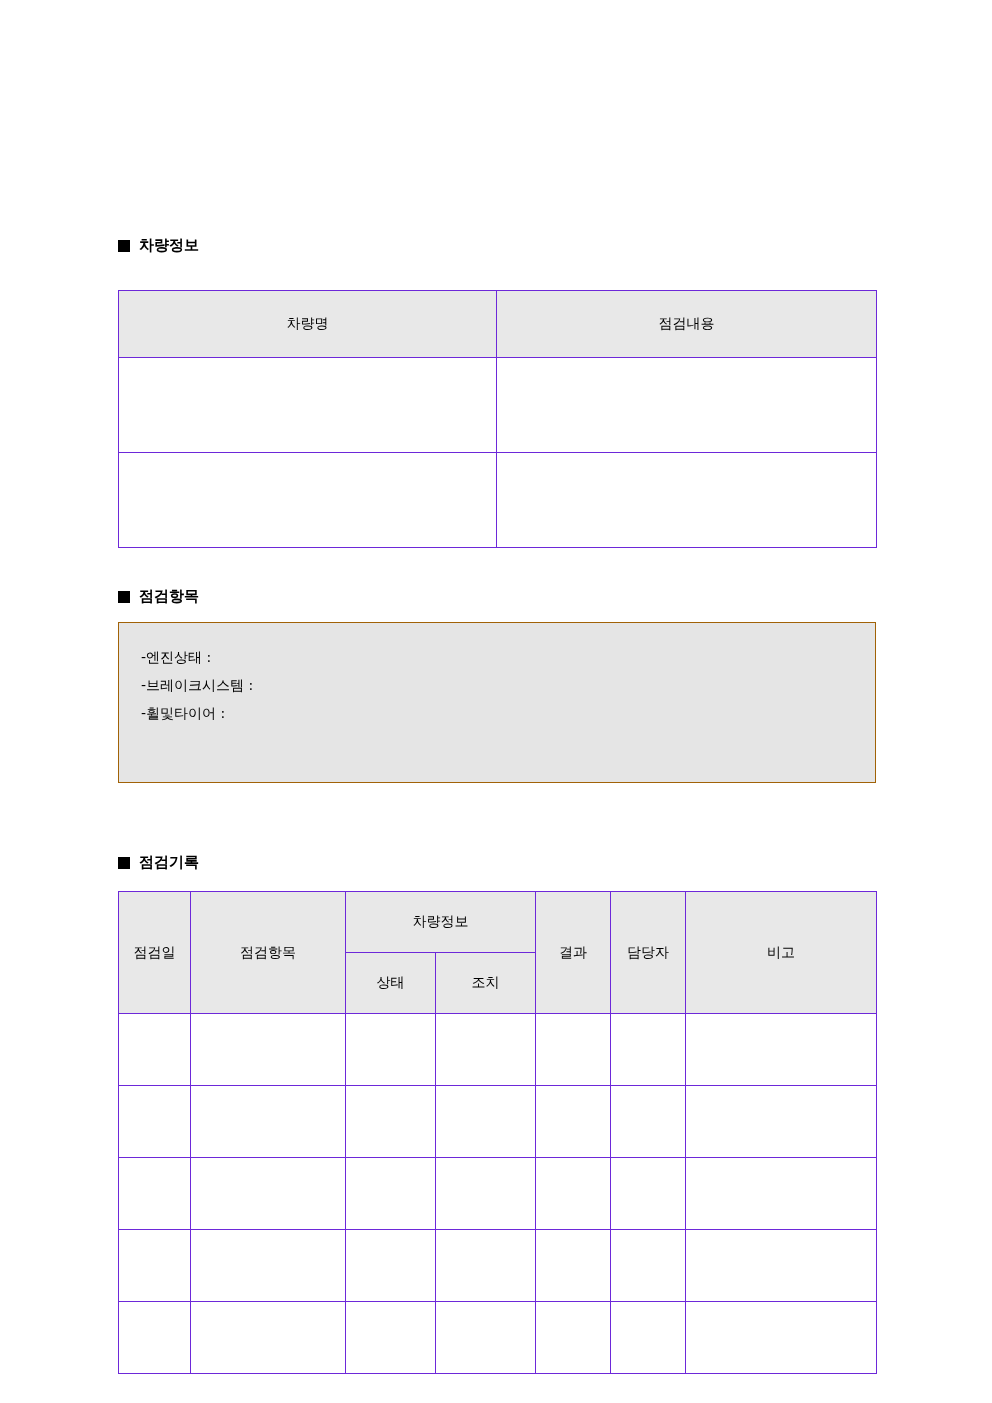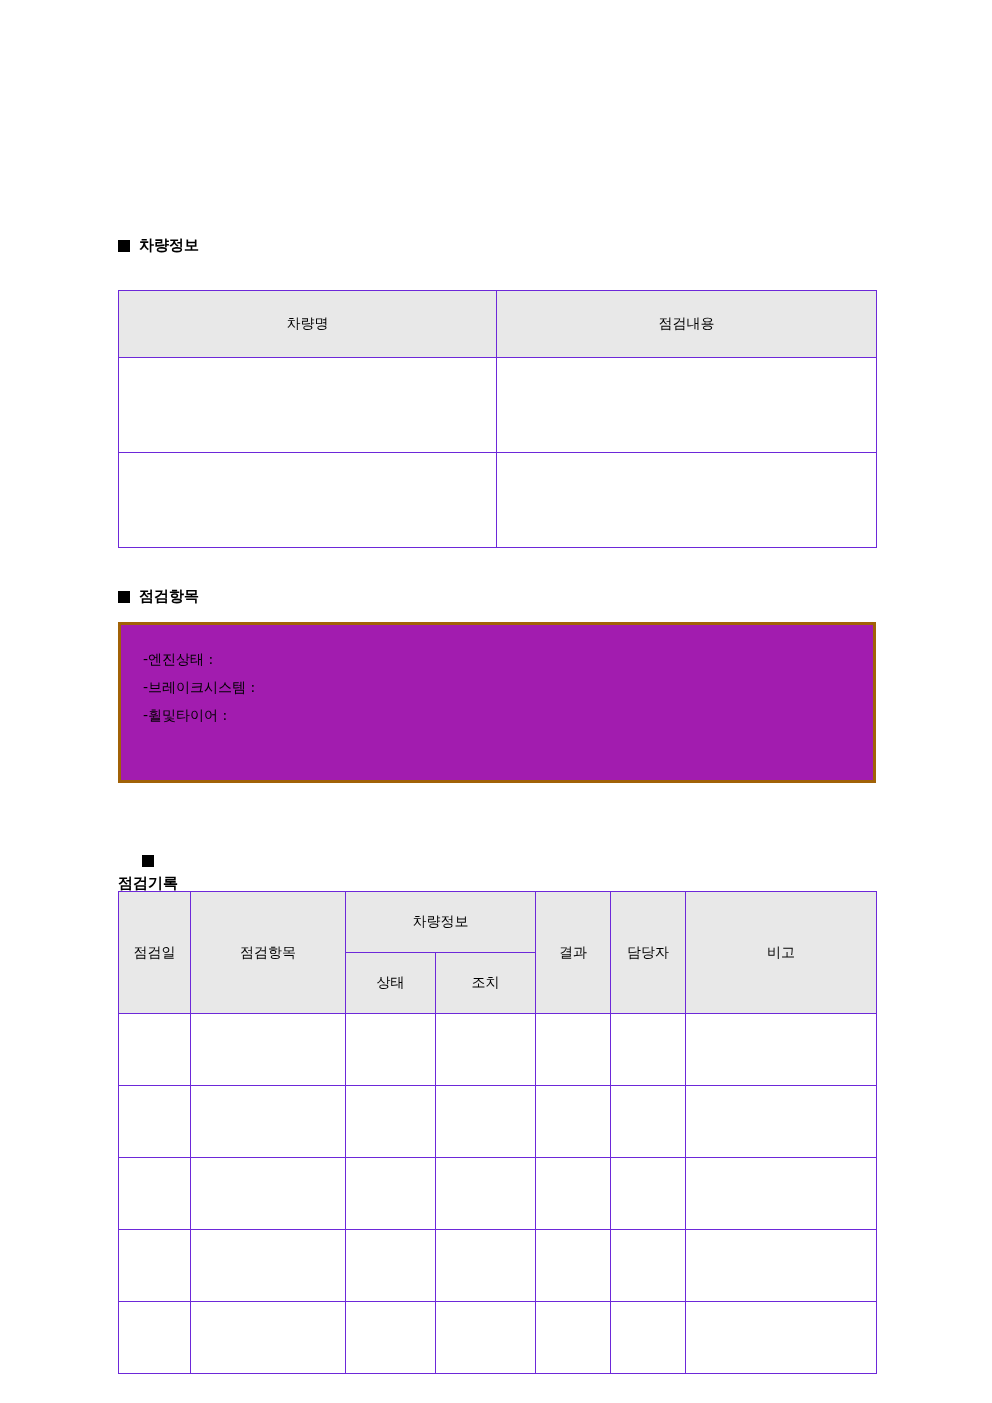--- a/index.html
+++ b/index.html
@@ -54,21 +54,21 @@
     display: inline-block;
     width: 12px;
     height: 12px;
     background: #000000;
     flex: 0 0 auto;
   }
   .section-head .section-label { display: inline-block; }
 
   #sec-vehicle-info { top: 238px; text-align: center; }
   #sec-inspect-items { top: 589px; }
-  #sec-inspect-record { top: 855px; flex-direction: column; }
+  #sec-inspect-record { top: 855px; }
 
   
   table.doc-table {
     position: absolute;
     border-collapse: collapse;
     table-layout: fixed;
     background: #ffffff;
   }
   table.doc-table td,
   table.doc-table th {
@@ -95,22 +95,22 @@
   #vehicle-info-table td.blank { height: 70px; }
 
   
   #inspect-items-box {
     position: absolute;
     left: 118px;
     top: 622px;
     width: 758px;
     height: 161px;
     box-sizing: border-box;
-    border: 3px solid #a16207;
-    background: #a21caf;
+    border: 1px solid #a16207;
+    background: #e5e5e5;
     padding: 20px 0 4px 22px;
   }
   #inspect-items-box .item-line {
     font-size: 14px;
     line-height: 28px;
     white-space: pre;
   }
 
   
   #inspect-record-table {

